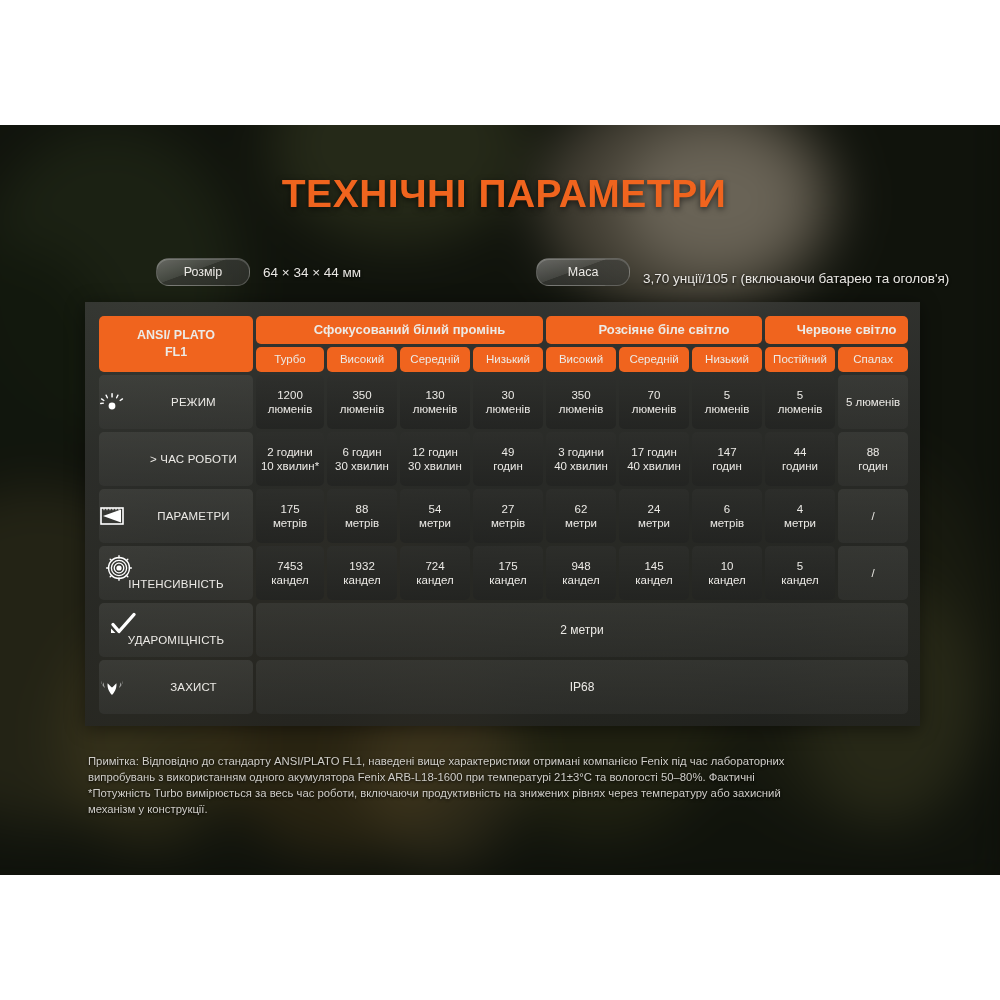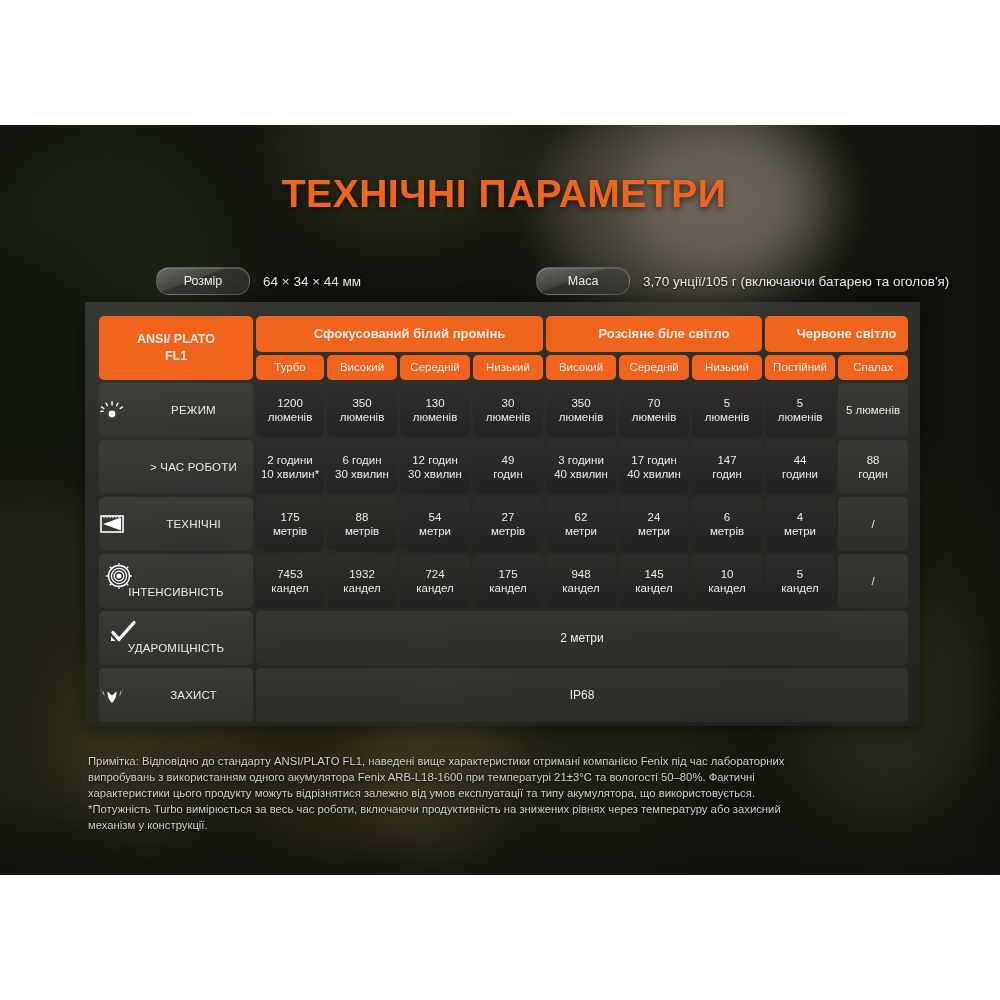--- a/index.html
+++ b/index.html
@@ -16,24 +16,24 @@
   .g{position:absolute;border-radius:50%;}
 
   
   .title{
     position:absolute;left:4px;top:172px;width:1000px;text-align:center;
     font-size:39px;font-weight:bold;letter-spacing:.5px;color:#f0641e;
     text-shadow:0 2px 6px rgba(0,0,0,.6);
   }
 
   
-  .specs{position:absolute;left:0;top:258px;width:1000px;height:26px;margin-top:9px;}
+  .specs{position:absolute;left:0;top:258px;width:1000px;height:26px;}
   .spec{position:absolute;display:flex;align-items:center;gap:13px;}
   .spec.size{left:156px;}
-  .spec.mass{left:536px;}
+  .spec.mass{left:536px;align-items:flex-end;}
   .pill{
     min-width:64px;height:26px;border-radius:13px;display:flex;align-items:center;
     justify-content:center;padding:0 14px;
     background:linear-gradient(160deg,rgba(150,150,148,.62) 0%,rgba(96,97,94,.60) 42%,rgba(66,67,64,.62) 43%,rgba(58,59,56,.60) 100%);
     border:1px solid rgba(180,180,176,.32);
     box-shadow:inset 0 1px 0 rgba(255,255,255,.16);
     font-size:12.5px;color:#eceae6;white-space:nowrap;
   }
   .spec-val{font-size:13.5px;color:#e9e7e3;white-space:nowrap;text-shadow:0 1px 3px rgba(0,0,0,.85);}
 
@@ -46,21 +46,21 @@
     padding:11px;box-sizing:border-box;
   }
   table.spec-table{border-collapse:separate;border-spacing:3px;width:100%;table-layout:fixed;}
   table.spec-table td{
     padding:0;vertical-align:middle;text-align:center;
     color:#eceae6;font-size:11.5px;line-height:1.22;
   }
   .hd{
     background:#f0641e;color:#fff;font-weight:bold;border-radius:5px;
   }
-  .hd.grp{font-size:13px;height:36px;padding-left:20px;}
+  .hd.grp{font-size:13px;height:27px;padding-left:20px;}
   .hd.sub{font-size:11.5px;font-weight:normal;height:25px;}
   .hd.corner{font-size:12.5px;height:56px;line-height:1.35;}
 
   .rowlabel{
     background:linear-gradient(180deg,rgba(72,73,69,.55),rgba(56,57,54,.55));
     border-radius:5px;text-align:left;padding:0 9px 0 11px;
     font-size:11.5px;color:#eeece8;height:54px;
   }
   .rl-inner{display:flex;align-items:center;gap:9px;}
   .rl-inner .ic{flex:0 0 auto;width:26px;height:24px;display:flex;align-items:center;justify-content:center;}
@@ -265,21 +265,21 @@
           <div class="rl-inner">
             <span class="ic">
               <svg width="24" height="20" viewBox="0 0 24 20">
                 <rect x="1" y="2" width="22" height="16" fill="none" stroke="#fff" stroke-width="1.6"></rect>
                 <path d="M3 10 L21 3.6 L21 16.4 Z" fill="#fff"></path>
                 <g stroke="#fff" stroke-width="1">
                   <path d="M4 2 v2.2M7 2 v2.2M10 2 v2.2M13 2 v2.2M16 2 v2.2M19 2 v2.2"></path>
                 </g>
               </svg>
             </span>
-            <span class="tx">ТЕХНІЧНІ</span>
+            <span class="tx">ПАРАМЕТРИ</span>
           </div>
         </td>
         <td class="cell">
               <span class="n">175</span>
               <span class="n">метрів</span>
             </td>
         <td class="cell">
               <span class="n">88</span>
               <span class="n">метрів</span>
             </td>
@@ -401,18 +401,17 @@
         </td>
         <td class="cell span" colspan="9">IP68</td>
       </tr>
     </tbody>
       </table>
   </div>
 
   <div class="note">
     <p>Примітка: Відповідно до стандарту ANSI/PLATO FL1, наведені вище характеристики отримані компанією Fenix під час лабораторних</p>
     <p>випробувань з використанням одного акумулятора Fenix ARB-L18-1600 при температурі 21±3°C та вологості 50–80%. Фактичні</p>
-    <p>характеристики цього продукту можуть відрізнятися залежно від умов експлуатації та типу акумулятора, що використовується.</p>
     <p>*Потужність Turbo вимірюється за весь час роботи, включаючи продуктивність на знижених рівнях через температуру або захисний</p>
     <p>механізм у конструкції.</p>
   </div>
 
 </div>
 
 </body></html>

